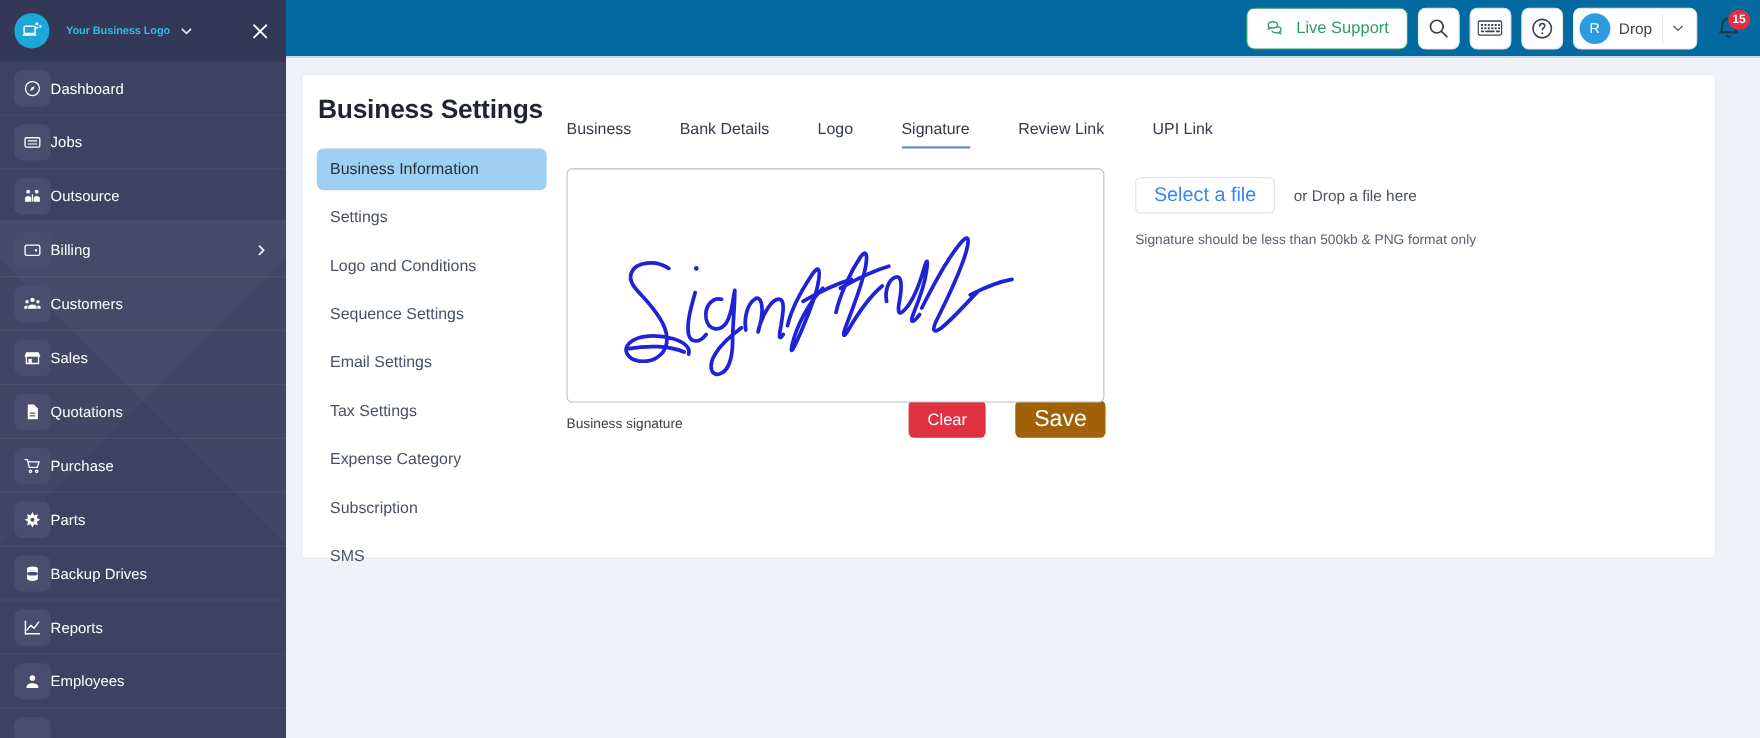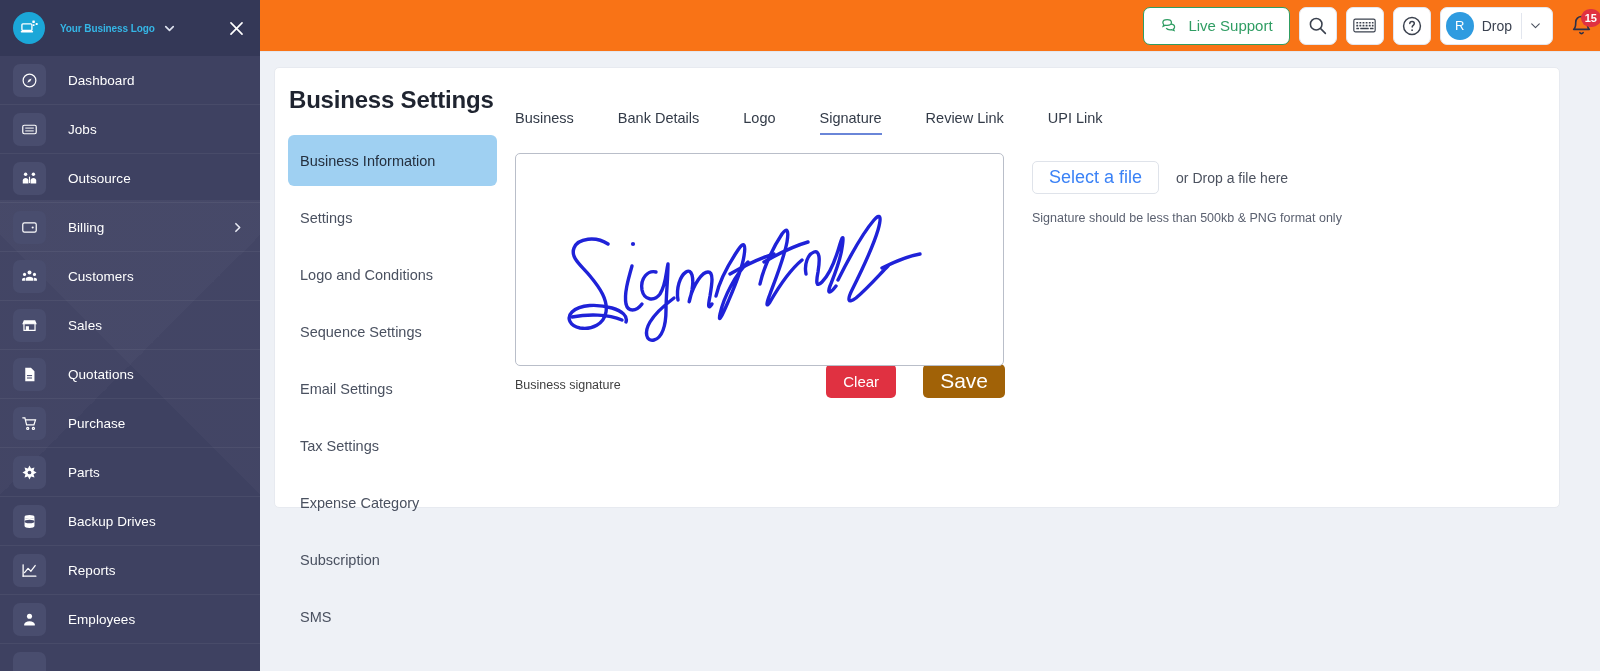--- a/index.html
+++ b/index.html
@@ -52,32 +52,32 @@
     border-bottom: 1px solid rgba(255,255,255,0.055);
     cursor: pointer;
   }
   .nav-ico {
     width: 33px; height: 33px; border-radius: 7px;
     background: #494d6e;
     display: flex; align-items: center; justify-content: center;
     flex: 0 0 33px;
   }
   .nav-label {
-    color: #ffffff; font-size: 13.5px; margin-left: 22px;
+    color: #ffffff; font-size: 13.5px; margin-left: 0;
     white-space: nowrap; letter-spacing: 0.05px;
   }
   .nav-chev { margin-left: auto; display: flex; align-items: center; }
 
   
   .main { flex: 1 1 auto; height: 671px; position: relative; background: #eef1f6; }
 
   .topbar {
-    height: 52px; background: #f97316;
+    height: 52px; background: #0369a1;
     display: flex; align-items: center; justify-content: flex-end;
-    gap: 9px;
+    padding-right: 10px; gap: 9px;
     border-bottom: 1px solid #e3e7ee;
   }
   .btn-support {
     height: 38px; border: 1px solid #2f9d63; border-radius: 7px;
     color: #2f9d63; background: #fff;
     display: flex; align-items: center; gap: 8px;
     padding: 0 16px; font-size: 15px; cursor: pointer;
   }
   .icon-box {
     width: 38px; height: 38px; border: 1px solid #e2e6ee; border-radius: 7px;
@@ -111,21 +111,21 @@
     background: #fff; border: 1px solid #e7eaf0; border-radius: 5px;
   }
   .card-inner { display: flex; padding: 18px 0 0 0; height: 100%; }
 
   .settings-col { width: 222px; flex: 0 0 222px; padding-left: 13px; }
   .page-title {
     font-size: 24px; font-weight: bold; color: #1f2430;
     padding-left: 1px; margin-bottom: 21px; letter-spacing: -0.2px;
   }
   .set-item {
-    height: 51px; display: flex; align-items: center;
+    height: 38px; display: flex; align-items: center;
     padding: 0 12px; border-radius: 6px; margin-bottom: 6px;
     font-size: 14.5px; color: #4a5160; cursor: pointer;
   }
   .set-item.active { background: #9fd0f2; color: #25303f; }
 
   .content-col { flex: 1 1 auto; padding-left: 18px; }
   .tabs { display: flex; gap: 11px; padding-top: 24px; }
   .tab {
     font-size: 14.5px; color: #333b48; padding: 0 0 7px 0;
     margin-right: 33px; cursor: pointer; white-space: nowrap;

